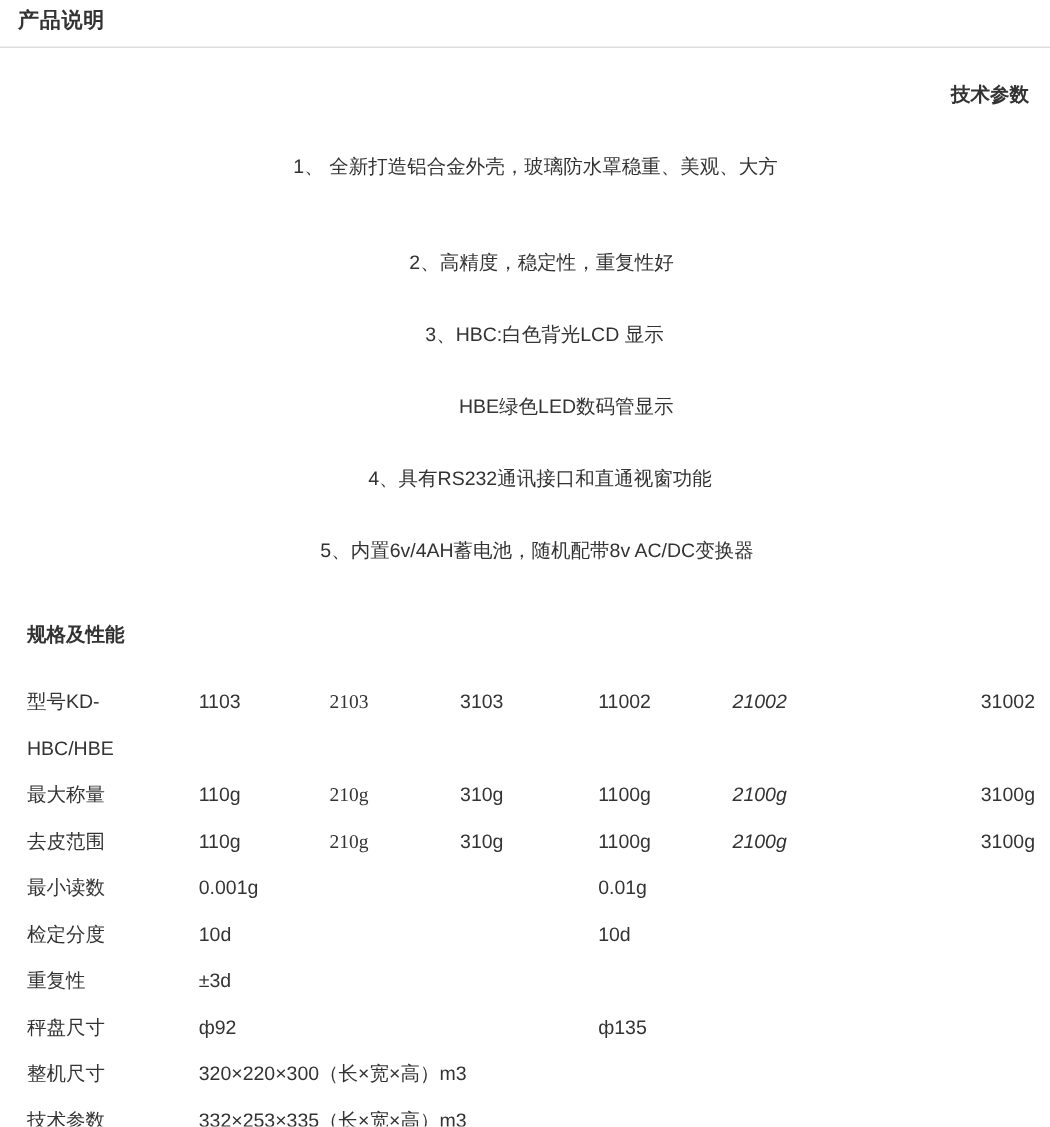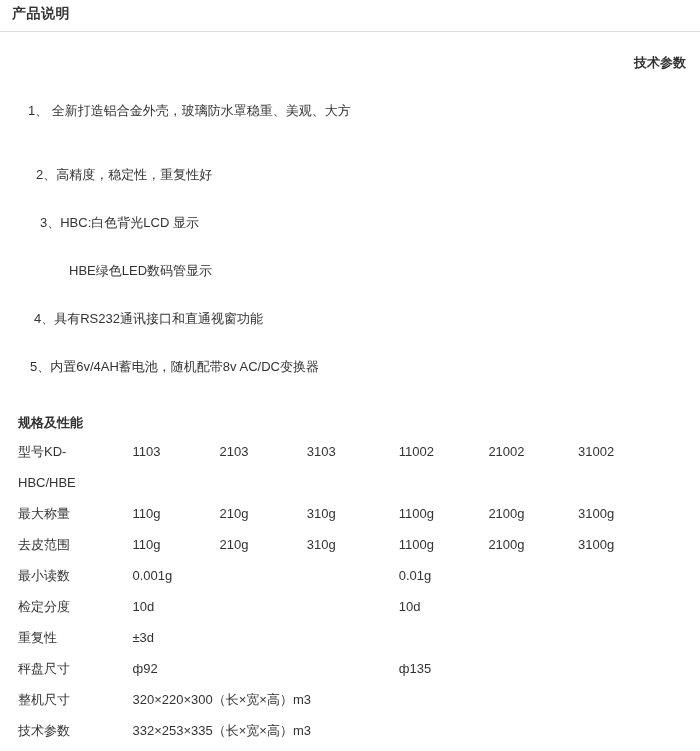--- a/index.html
+++ b/index.html
@@ -54,56 +54,57 @@
   .spec-list {
     margin: 0;
     padding: 0;
     list-style: none;
   }
   .spec-list li {
     font-size: 13px;
     color: #333333;
     line-height: 18px;
     margin-top: 30px;
+    text-align: center;
   }
   .spec-list li.indent-1 { padding-left: 14px; }
   .spec-list li.indent-2 { padding-left: 22px; margin-top: 46px; }
   .spec-list li.indent-3 { padding-left: 26px; }
   .spec-list li.indent-4 { padding-left: 55px; }
   .spec-list li.indent-5 { padding-left: 20px; }
   .spec-list li.indent-6 { padding-left: 16px; }
 
   .section-title-2 {
     font-size: 13px;
     font-weight: bold;
     color: #333333;
     margin-top: 38px;
-    margin-bottom: 4px;
+    margin-bottom: 20px;
     padding-left: 4px;
   }
   table.spec-table {
     border-collapse: collapse;
     width: 672px;
     table-layout: fixed;
     margin-left: 4px;
   }
   table.spec-table td {
     font-size: 13px;
     color: #333333;
     vertical-align: top;
     padding: 7px 0 7px 0;
     line-height: 17px;
   }
   td.col-label { width: 92px; }
   td.col-1 { width: 70px; }
-  td.col-2 { width: 70px; }
+  td.col-2 { width: 70px; font-family: Liberation Serif, serif; }
   td.col-3 { width: 74px; }
   td.col-4 { width: 72px; }
-  td.col-5 { width: 72px; }
-  td.col-6 { width: 90px; }
+  td.col-5 { width: 72px; font-style: italic; }
+  td.col-6 { width: 90px; text-align: right; }
   .model-head td { padding-top: 8px; padding-bottom: 2px; }
   .model-head-2 td { padding-top: 0px; padding-bottom: 10px; }
   .wide { }
 </style>
 </head>
 <body>
 
 <div class="page">
 
   <div class="header">

